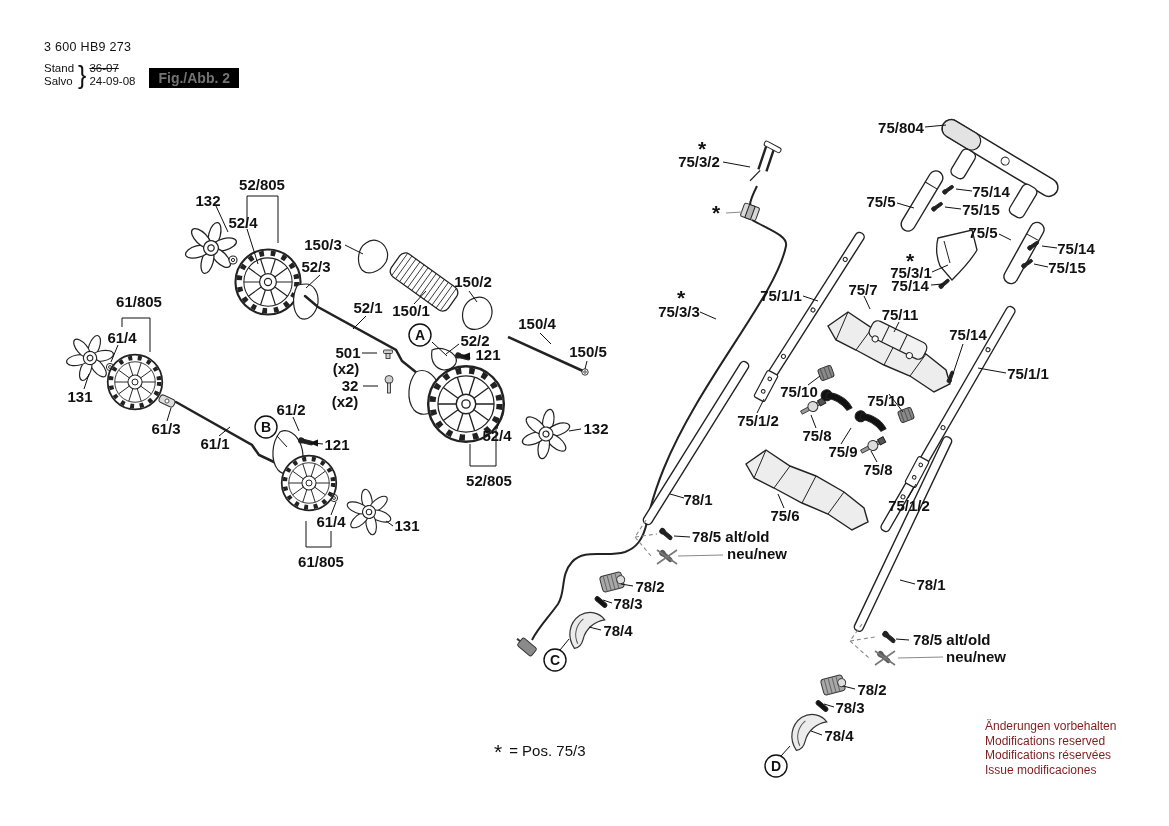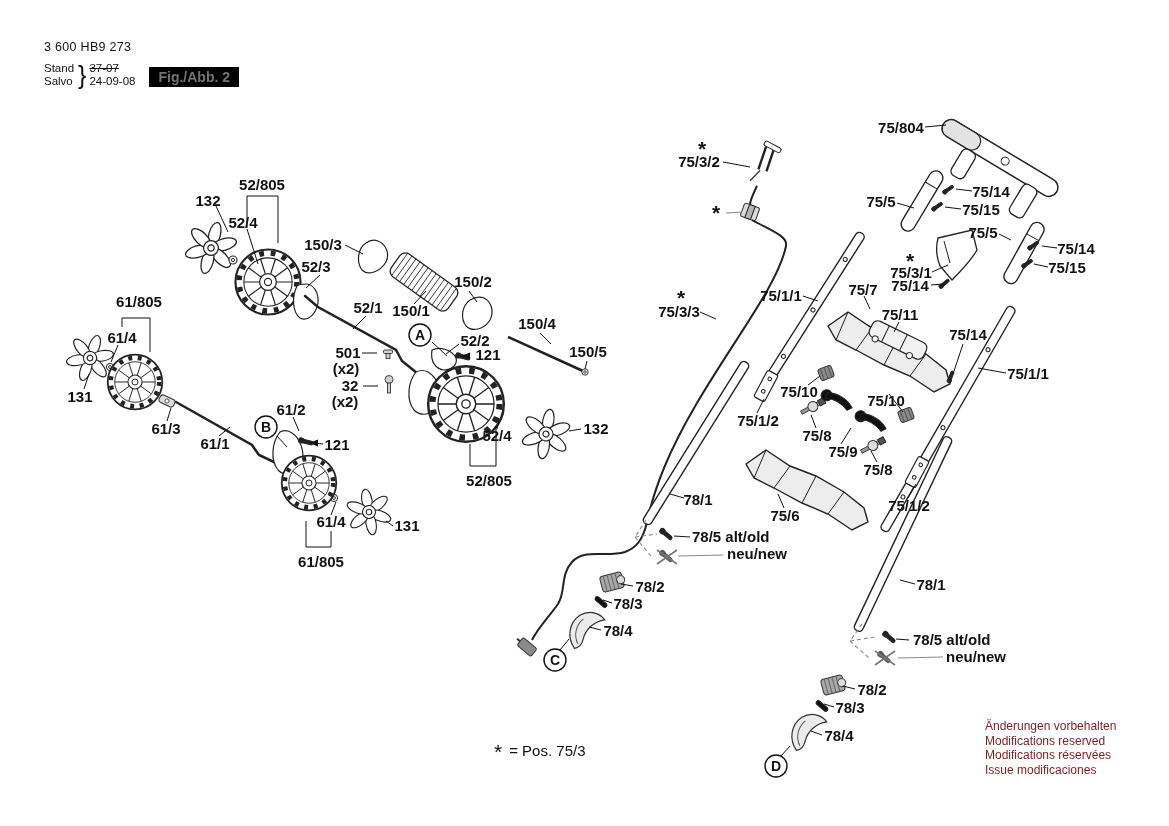--- a/index.html
+++ b/index.html
@@ -4,21 +4,21 @@
 <style>
   html,body{margin:0;padding:0}
   body{width:1169px;height:826px;background:#fff;position:relative;overflow:hidden;
        font-family:"Liberation Sans",sans-serif;color:#111}
   #stage{position:absolute;left:0;top:0;width:1169px;height:622px}
   svg{position:absolute;left:0;top:0}
 
   
   #header{position:absolute;left:44px;top:40px}
   .pn{font-size:12.5px;letter-spacing:.3px}
-  .issue-row{display:flex;align-items:center;margin-top:8px}
+  .issue-row{display:flex;align-items:flex-end;margin-top:8px}
   .col-labels div,.col-values div{font-size:11.5px;line-height:13px}
   .brace{font-size:25px;font-weight:300;line-height:25px;margin:0 3px 0 4px;transform:scaleY(1.05)}
   .strike{text-decoration:line-through}
   .figbox{background:#000;color:#737373;font-weight:bold;font-size:14px;line-height:18px;
           padding:1px 9px;margin-left:14px;margin-top:3px;white-space:nowrap}
 
   
   #footer-note{position:absolute;left:494px;top:740px;font-weight:normal;font-size:15px}
   #footer-note .star{font-size:21px;vertical-align:-3px;margin-right:7px}
   #legal{position:absolute;left:985px;top:719px;font-size:12px;line-height:14.6px;color:#7f1d1d}
@@ -36,21 +36,21 @@
 
   <div id="header">
     <div class="pn">3 600 HB9 273</div>
     <div class="issue-row">
       <div class="col-labels">
         <div>Stand</div>
         <div>Salvo</div>
       </div>
       <div class="brace">}</div>
       <div class="col-values">
-        <div class="strike">37-07</div>
+        <div class="strike">36-07</div>
         <div>24-09-08</div>
       </div>
       <div class="figbox">Fig./Abb. 2</div>
     </div>
   </div>
 
   <svg width="1169" height="826" viewBox="0 0 1169 826">
     <defs>
       <g id="wheel">
         <circle r="31" fill="#fff" stroke="#222" stroke-width="2"></circle>

